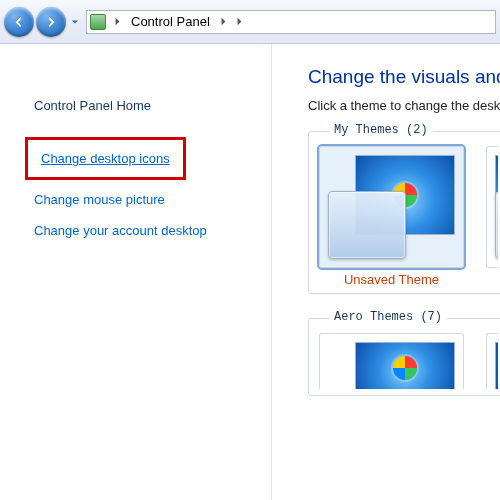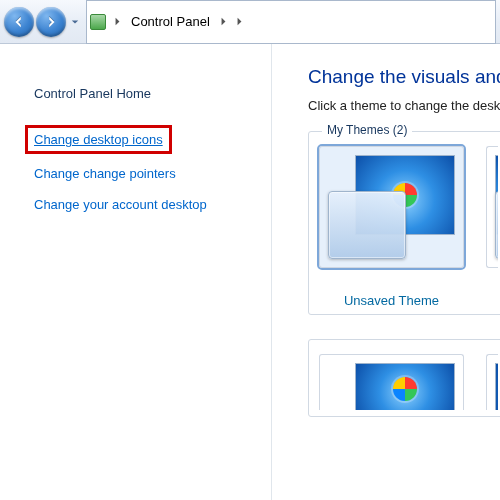--- a/index.html
+++ b/index.html
@@ -44,21 +44,21 @@
     width: 14px;
     height: 28px;
     display: flex;
     align-items: center;
     justify-content: center;
     cursor: pointer;
   }
   .nav-drop svg { width: 8px; height: 8px; fill: #4a6b95; }
   .breadcrumb-wrap {
     flex: 1;
-    height: 44px;
+    height: 24px;
     background: #fff;
     border: 1px solid #a9b8cc;
     display: flex;
     align-items: center;
     overflow: hidden;
   }
   .bc-icon {
     width: 22px;
     height: 100%;
     display: flex;
@@ -92,21 +92,21 @@
   }
   .bc-sep svg { width: 7px; height: 9px; fill: #555; }
   
   .body {
     display: flex;
     height: calc(500px - 44px);
   }
   .sidebar {
     width: 272px;
     background: #fff;
-    padding: 42px 20px 0 34px;
+    padding: 54px 20px 0 34px;
     border-right: 1px solid #e0e6ec;
   }
   .sidebar-title {
     color: #17365d;
     font-size: 13px;
     margin-bottom: 24px;
   }
   .sidebar-link {
     display: block;
     color: #0066cc;
@@ -115,21 +115,21 @@
     font-size: 13px;
   }
   .highlight-box {
     border: 3px solid #d00000;
     display: inline-block;
     padding: 4px 6px;
     margin-left: -9px;
     margin-bottom: 12px;
   }
   .highlight-box .sidebar-link {
-    margin: 0;
+    margin: 7px;
     text-decoration: underline;
   }
   .content {
     flex: 1;
     background: #fff;
     padding: 22px 0 0 36px;
     overflow: hidden;
   }
   .page-heading {
     color: #003399;
@@ -148,25 +148,26 @@
     border: 1px solid #d1d9e3;
     border-radius: 3px;
     padding: 10px 10px 6px 10px;
     margin-bottom: 24px;
     position: relative;
     min-width: 340px;
   }
   .group-title {
     position: absolute;
     top: -9px;
-    left: 13px;
+    left: 20px;
     background: #fff;
     padding: 0 5px;
     color: #17365d;
     font-size: 12px;
+    font-family: Liberation Mono, monospace;
   }
   .themes-row {
     display: flex;
     gap: 22px;
     padding-top: 4px;
   }
   .theme-item {
     width: 145px;
     text-align: center;
     cursor: pointer;
@@ -210,23 +211,23 @@
     left: 8px;
     bottom: 8px;
     width: 78px;
     height: 68px;
     border-radius: 4px;
     background: linear-gradient(to bottom, rgba(230,240,252,0.95), rgba(176,203,233,0.95));
     border: 1px solid #9fb4cc;
     box-shadow: 0 1px 3px rgba(0,0,0,0.25), inset 0 0 0 1px rgba(255,255,255,0.5);
   }
   .theme-label {
-    margin-top: 25px;
-    font-size: 13px;
-    color: #0369a1;
+    margin-top: 4px;
+    font-size: 13px;
+    color: #c2410c;
   }
   .theme-item-partial {
     width: 12px;
     height: 122px;
     border: 1px solid #cfd7e2;
     border-right: none;
     border-radius: 3px 0 0 3px;
     padding: 8px 0 8px 8px;
     position: relative;
     overflow: hidden;
@@ -283,21 +284,21 @@
     </div>
   </div>
 </div>
 
 <div class="body">
   <div class="sidebar">
     <div class="sidebar-title">Control Panel Home</div>
     <div class="highlight-box">
       <span class="sidebar-link">Change desktop icons</span>
     </div>
-    <span class="sidebar-link">Change change pointers</span>
+    <span class="sidebar-link">Change mouse picture</span>
     <span class="sidebar-link">Change your account desktop</span>
   </div>
 
   <div class="content">
     <h1 class="page-heading">Change the visuals and so</h1>
     <div class="page-sub">Click a theme to change the deskt</div>
 
     <div class="group">
       <div class="group-title">My Themes (2)</div>
       <div class="themes-row">
@@ -309,20 +310,21 @@
           <div class="theme-label">Unsaved Theme</div>
         </div>
         <div class="theme-item-partial">
           <div class="wallpaper"></div>
           <div class="winstyle"></div>
         </div>
       </div>
     </div>
 
     <div class="group aero">
+      <div class="group-title">Aero Themes (7)</div>
       <div class="themes-row">
         <div class="theme-item">
           <div class="theme-preview">
             <div class="wallpaper"></div>
           </div>
         </div>
         <div class="theme-item-partial">
           <div class="wallpaper"></div>
         </div>
       </div>

